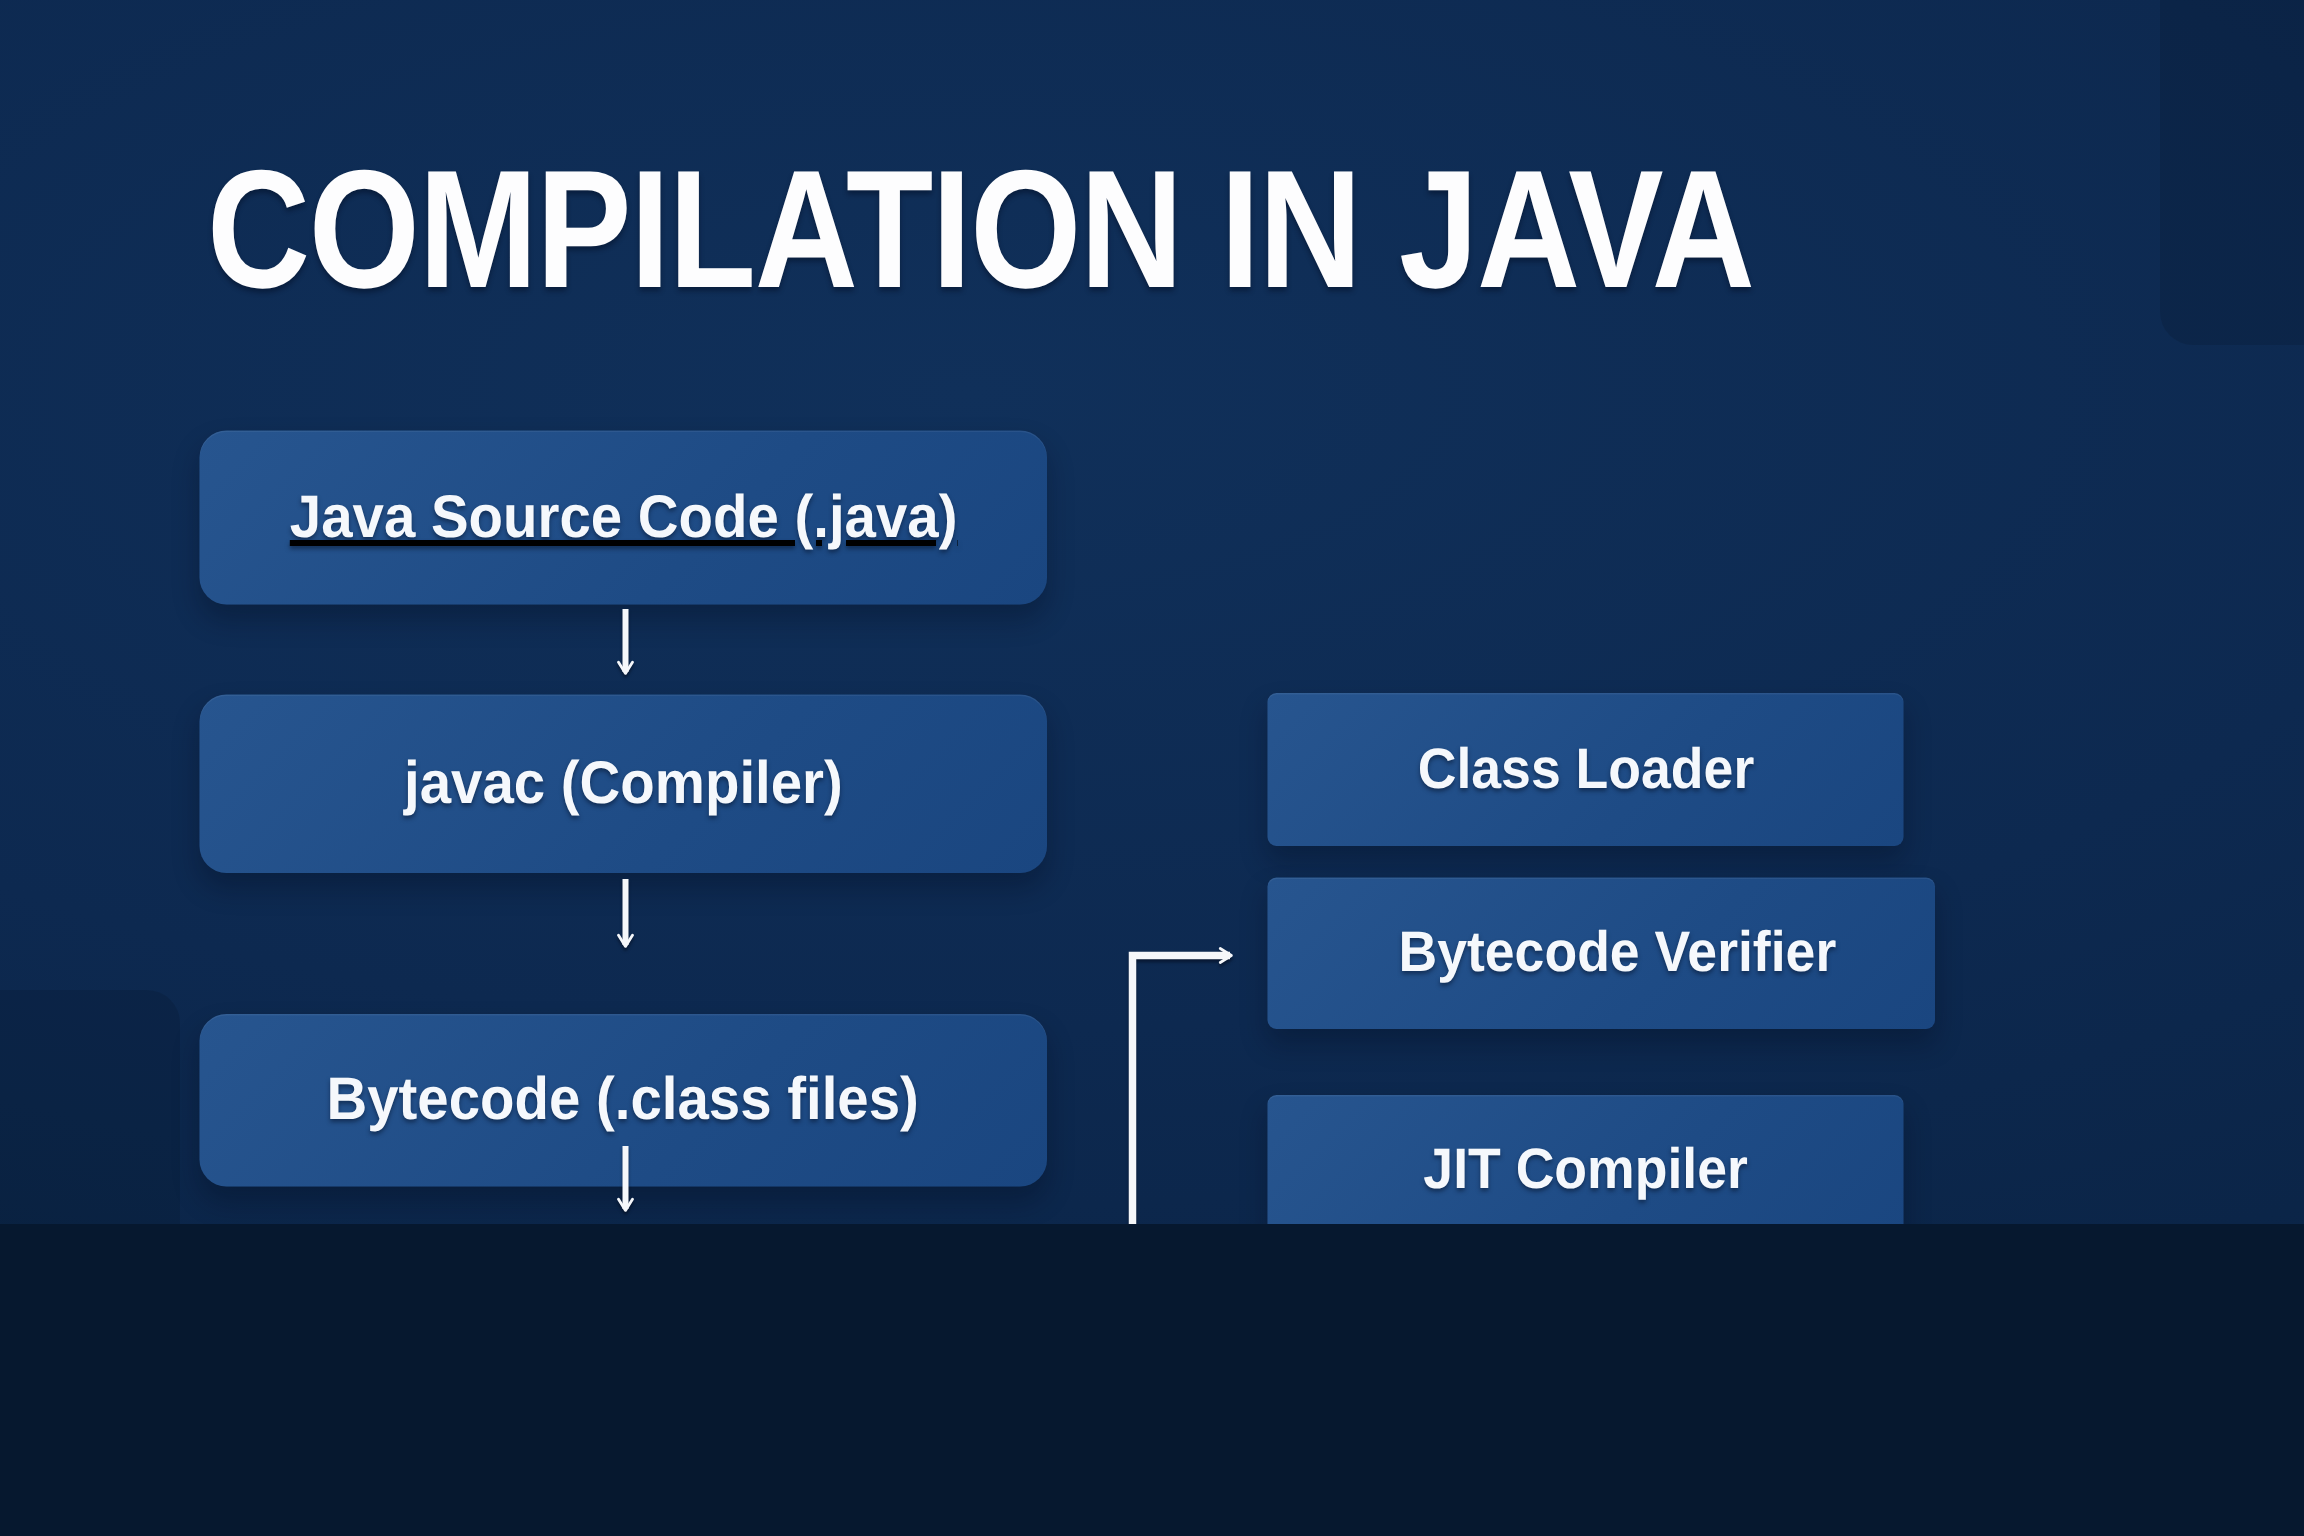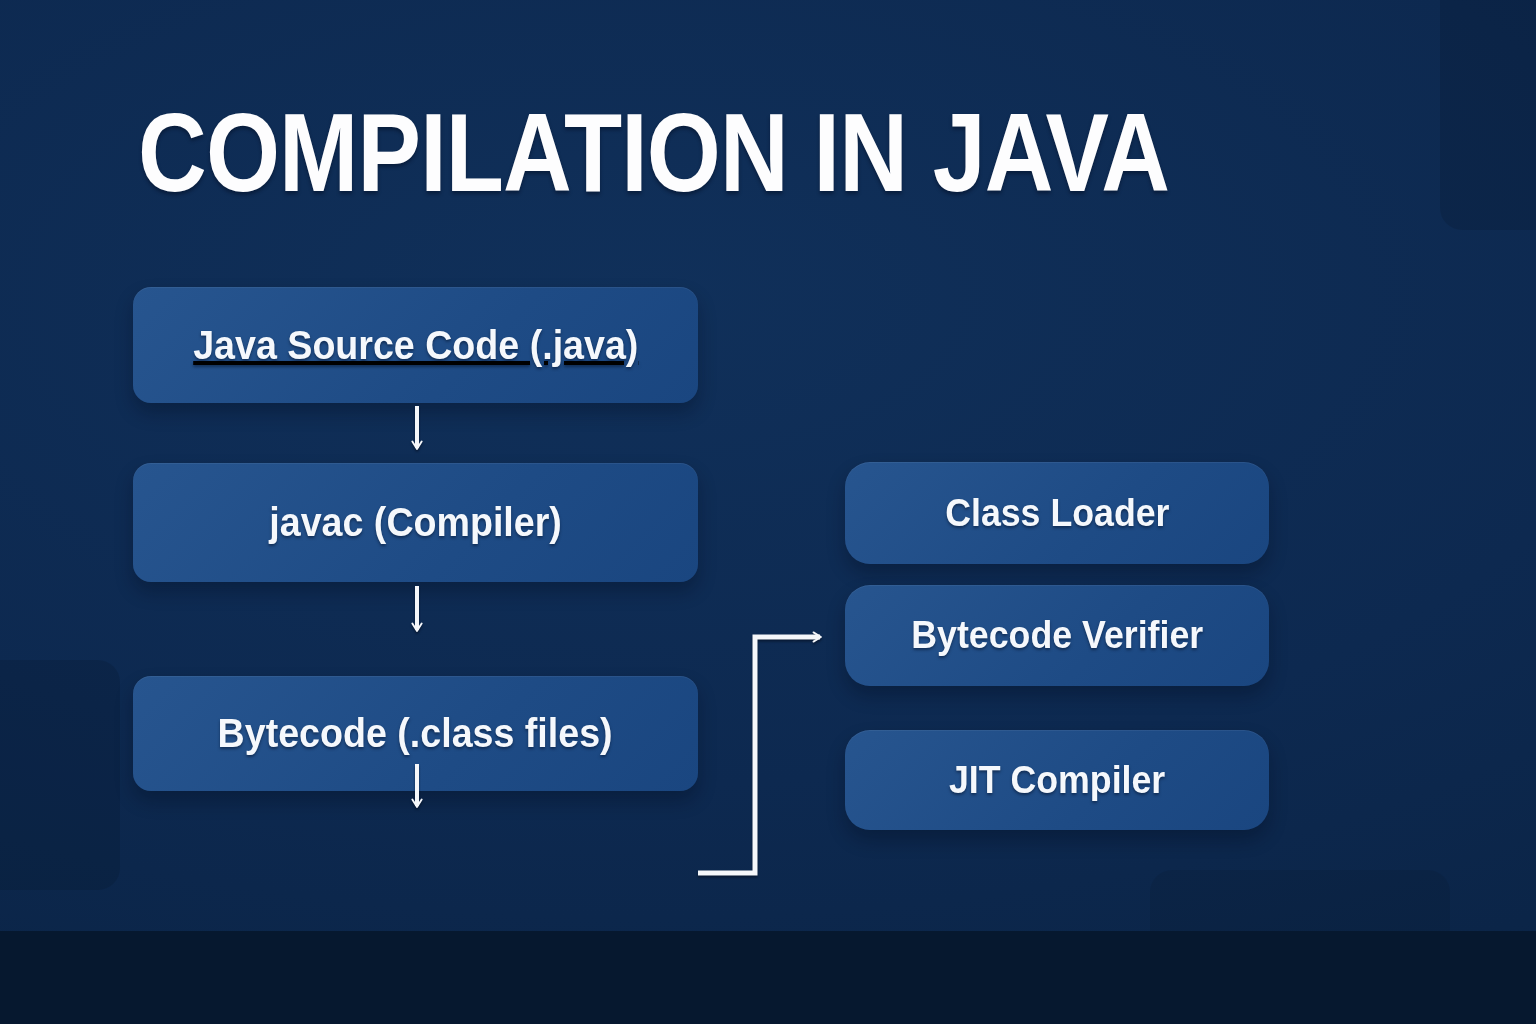--- a/index.html
+++ b/index.html
@@ -6,21 +6,21 @@
     --background:#0d2950;
     --background-edge:#0a2344;
     --node-fill:#1e4b85;
     --node-fill-light:#27558f;
     --text:#f5f8fc;
     --connector:#f5f7fa;
   }
   html,body{margin:0;padding:0;background:#06182f;}
   .canvas{
     position:relative;
-    width:1536px;height:931px;
+    width:1536px;height:816px;
     overflow:hidden;
     background:radial-gradient(120% 95% at 42% 32%, #10305a 0%, var(--background) 55%, var(--background-edge) 100%);
     font-family:"Liberation Sans","DejaVu Sans",sans-serif;
   }
   
   .ghost{
     position:absolute;border-radius:22px;
     background:rgba(0,0,0,0.10);
   }
   .g1{left:1440px;top:-30px;width:220px;height:260px;}
@@ -36,37 +36,37 @@
   }
 
   .node{
     position:absolute;
     background:linear-gradient(135deg, var(--node-fill-light) 0%, var(--node-fill) 60%, #1a4680 100%);
     border-radius:18px;
     box-shadow:0 10px 18px rgba(2,10,26,0.30), inset 0 1px 0 rgba(255,255,255,0.06);
     display:flex;align-items:center;justify-content:center;
   }
   .node.left-col{left:133px;width:565px;}
-  .node.right-col{left:845px;width:424px;border-radius:25px;justify-content:center;}
+  .node.right-col{left:845px;width:424px;border-radius:6px;justify-content:center;}
   .node-label{
     color:var(--text);
     font-weight:bold;
     font-size:40px;
     white-space:nowrap;
     transform:scaleX(0.94);
     text-shadow:0 2px 3px rgba(4,16,38,0.5);
   }
   .right-col .node-label{font-size:38px;}
 
   #n-source{top:287px;height:116px;text-decoration:underline;}
   #n-javac{top:463px;height:119px;text-align:center;}
   #n-bytecode{top:676px;height:115px;}
   #n-jvm{top:822px;height:108px;}
   #n-classloader{top:462px;height:102px;}
-  #n-verifier{top:585px;height:101px;}
+  #n-verifier{top:585px;height:101px;padding-left:21px;}
   #n-jit{top:730px;height:100px;}
 
   .edges{
     position:absolute;inset:0;
     pointer-events:none;
   }
   .edge{
     fill:none;
     stroke:var(--connector);
     stroke-linecap:butt;

